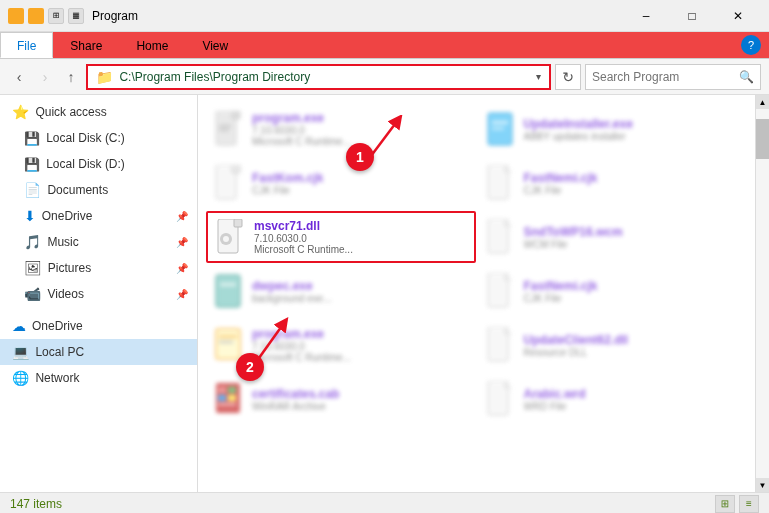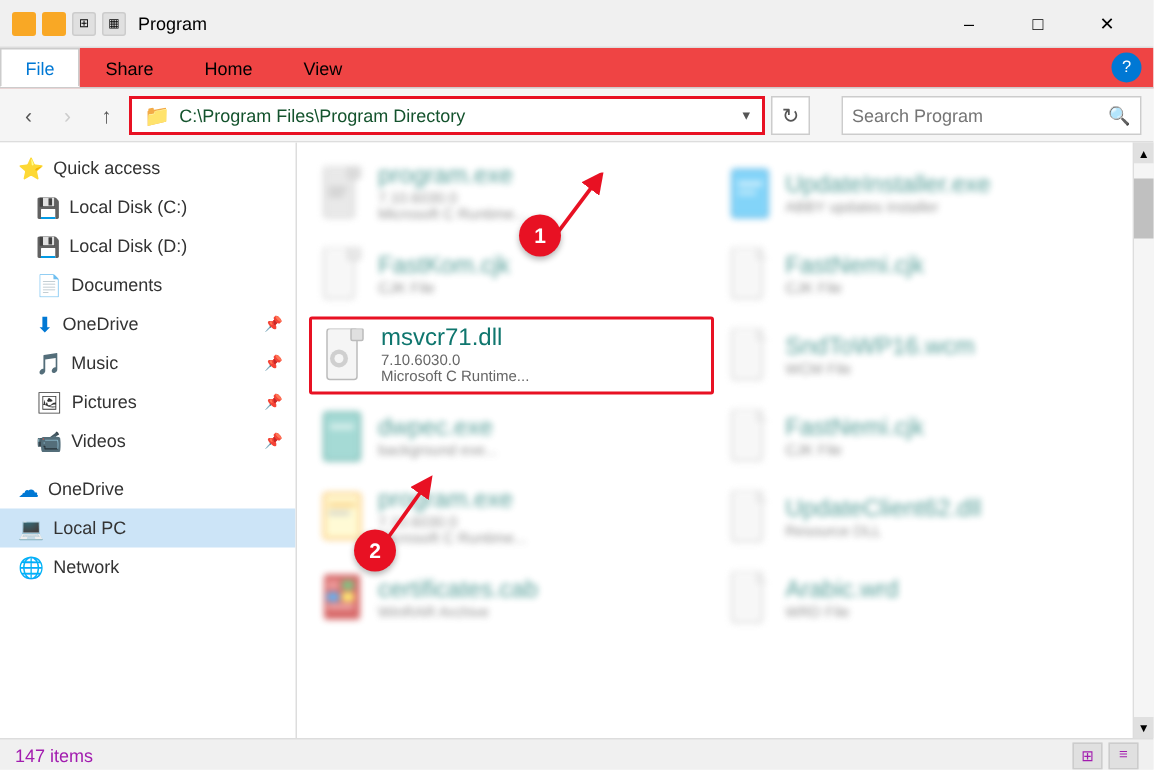--- a/index.html
+++ b/index.html
@@ -54,28 +54,27 @@
       font-size: 12px;
       display: flex;
       align-items: center;
       position: relative;
     }
     .address-folder-icon { margin-right: 6px; color: #e8a000; font-size: 14px; }
     .address-text { font-size: 12px; color: #14532d; }
     .address-dropdown { margin-left: auto; background: transparent; border: none; cursor: pointer; color: #555; font-size: 10px; }
     .refresh-btn { width: 26px; height: 26px; border: none; background: white; border: 1px solid #ccc; cursor: pointer; font-size: 14px; display: flex; align-items: center; justify-content: center; }
     .search-box {
-      width: 200px;
+      width: 176px;
       height: 26px;
       border: 1px solid #ccc;
       background: white;
       display: flex;
       align-items: center;
       padding: 0 6px;
-      margin-left: 17px;
     }
     .search-input { border: none; outline: none; font-size: 12px; width: 100%; background: transparent; color: #aaa; }
 
     
     .main-layout {
       display: flex;
       height: calc(513px - 32px - 26px - 36px - 22px);
     }
 
     
@@ -125,21 +124,21 @@
       overflow: hidden;
       position: relative;
     }
     .file-item.highlighted {
       background: white;
       border: 2px solid #e81123;
       z-index: 10;
     }
     .file-icon { width: 32px; height: 40px; flex-shrink: 0; margin-right: 8px; display: flex; align-items: center; justify-content: center; font-size: 28px; }
     .file-info { overflow: hidden; }
-    .file-name { font-size: 16px; color: #0f766e; font-weight: 400; white-space: nowrap; overflow: hidden; text-overflow: ellipsis; }
+    .file-name { font-size: 12px; color: #6d28d9; font-weight: 700; white-space: nowrap; overflow: hidden; text-overflow: ellipsis; }
     .file-detail { font-size: 10px; color: #666; }
     .file-type { font-size: 10px; color: #666; }
 
     
     .blurred { filter: blur(2px); opacity: 0.7; }
 
     
     .scrollbar {
       width: 14px;
       background: #f0f0f0;
@@ -154,21 +153,21 @@
 
     
     .status-bar {
       height: 22px;
       background: #f0f0f0;
       border-top: 1px solid #ddd;
       display: flex;
       align-items: center;
       padding: 0 10px;
       font-size: 12px;
-      color: #a21caf;
+      color: #4d7c0f;
     }
     .status-bar .view-icons { margin-left: auto; display: flex; gap: 4px; }
     .view-icon-btn { width: 20px; height: 18px; background: #e0e0e0; border: 1px solid #ccc; display: flex; align-items: center; justify-content: center; font-size: 10px; cursor: pointer; }
 
     
     .annotation-circle {
       width: 28px; height: 28px;
       border-radius: 50%;
       background: #e81123;
       color: white;

